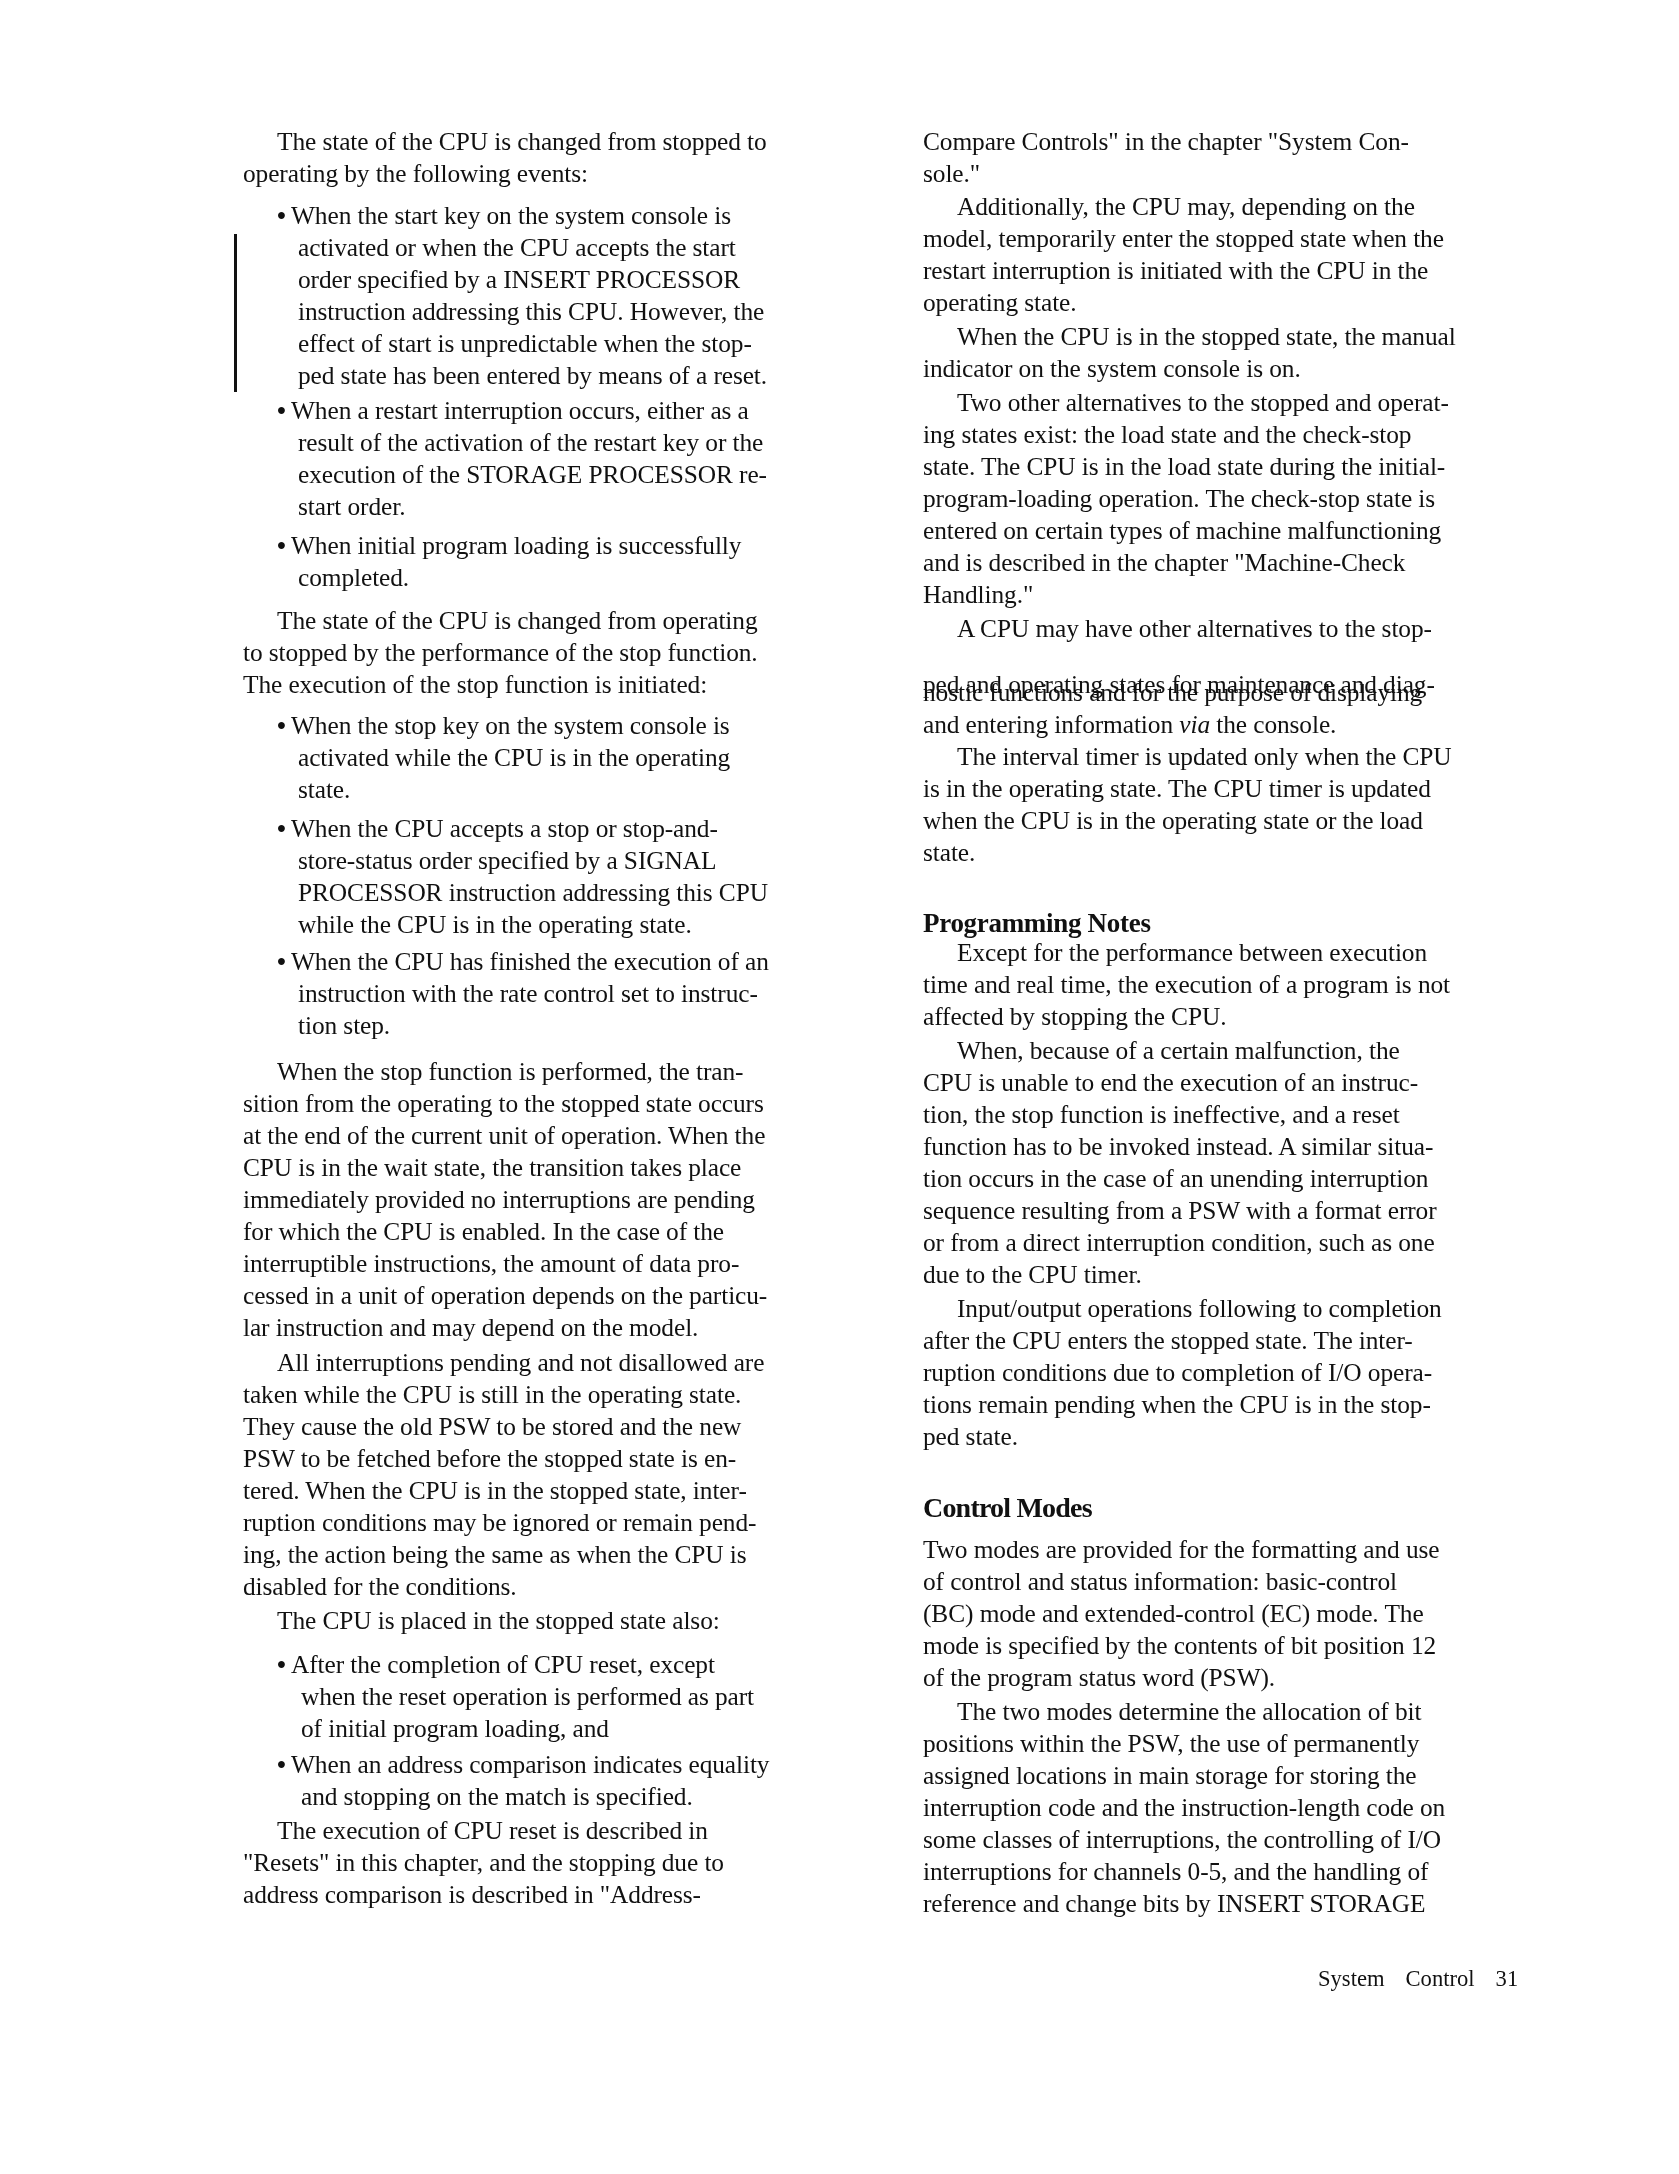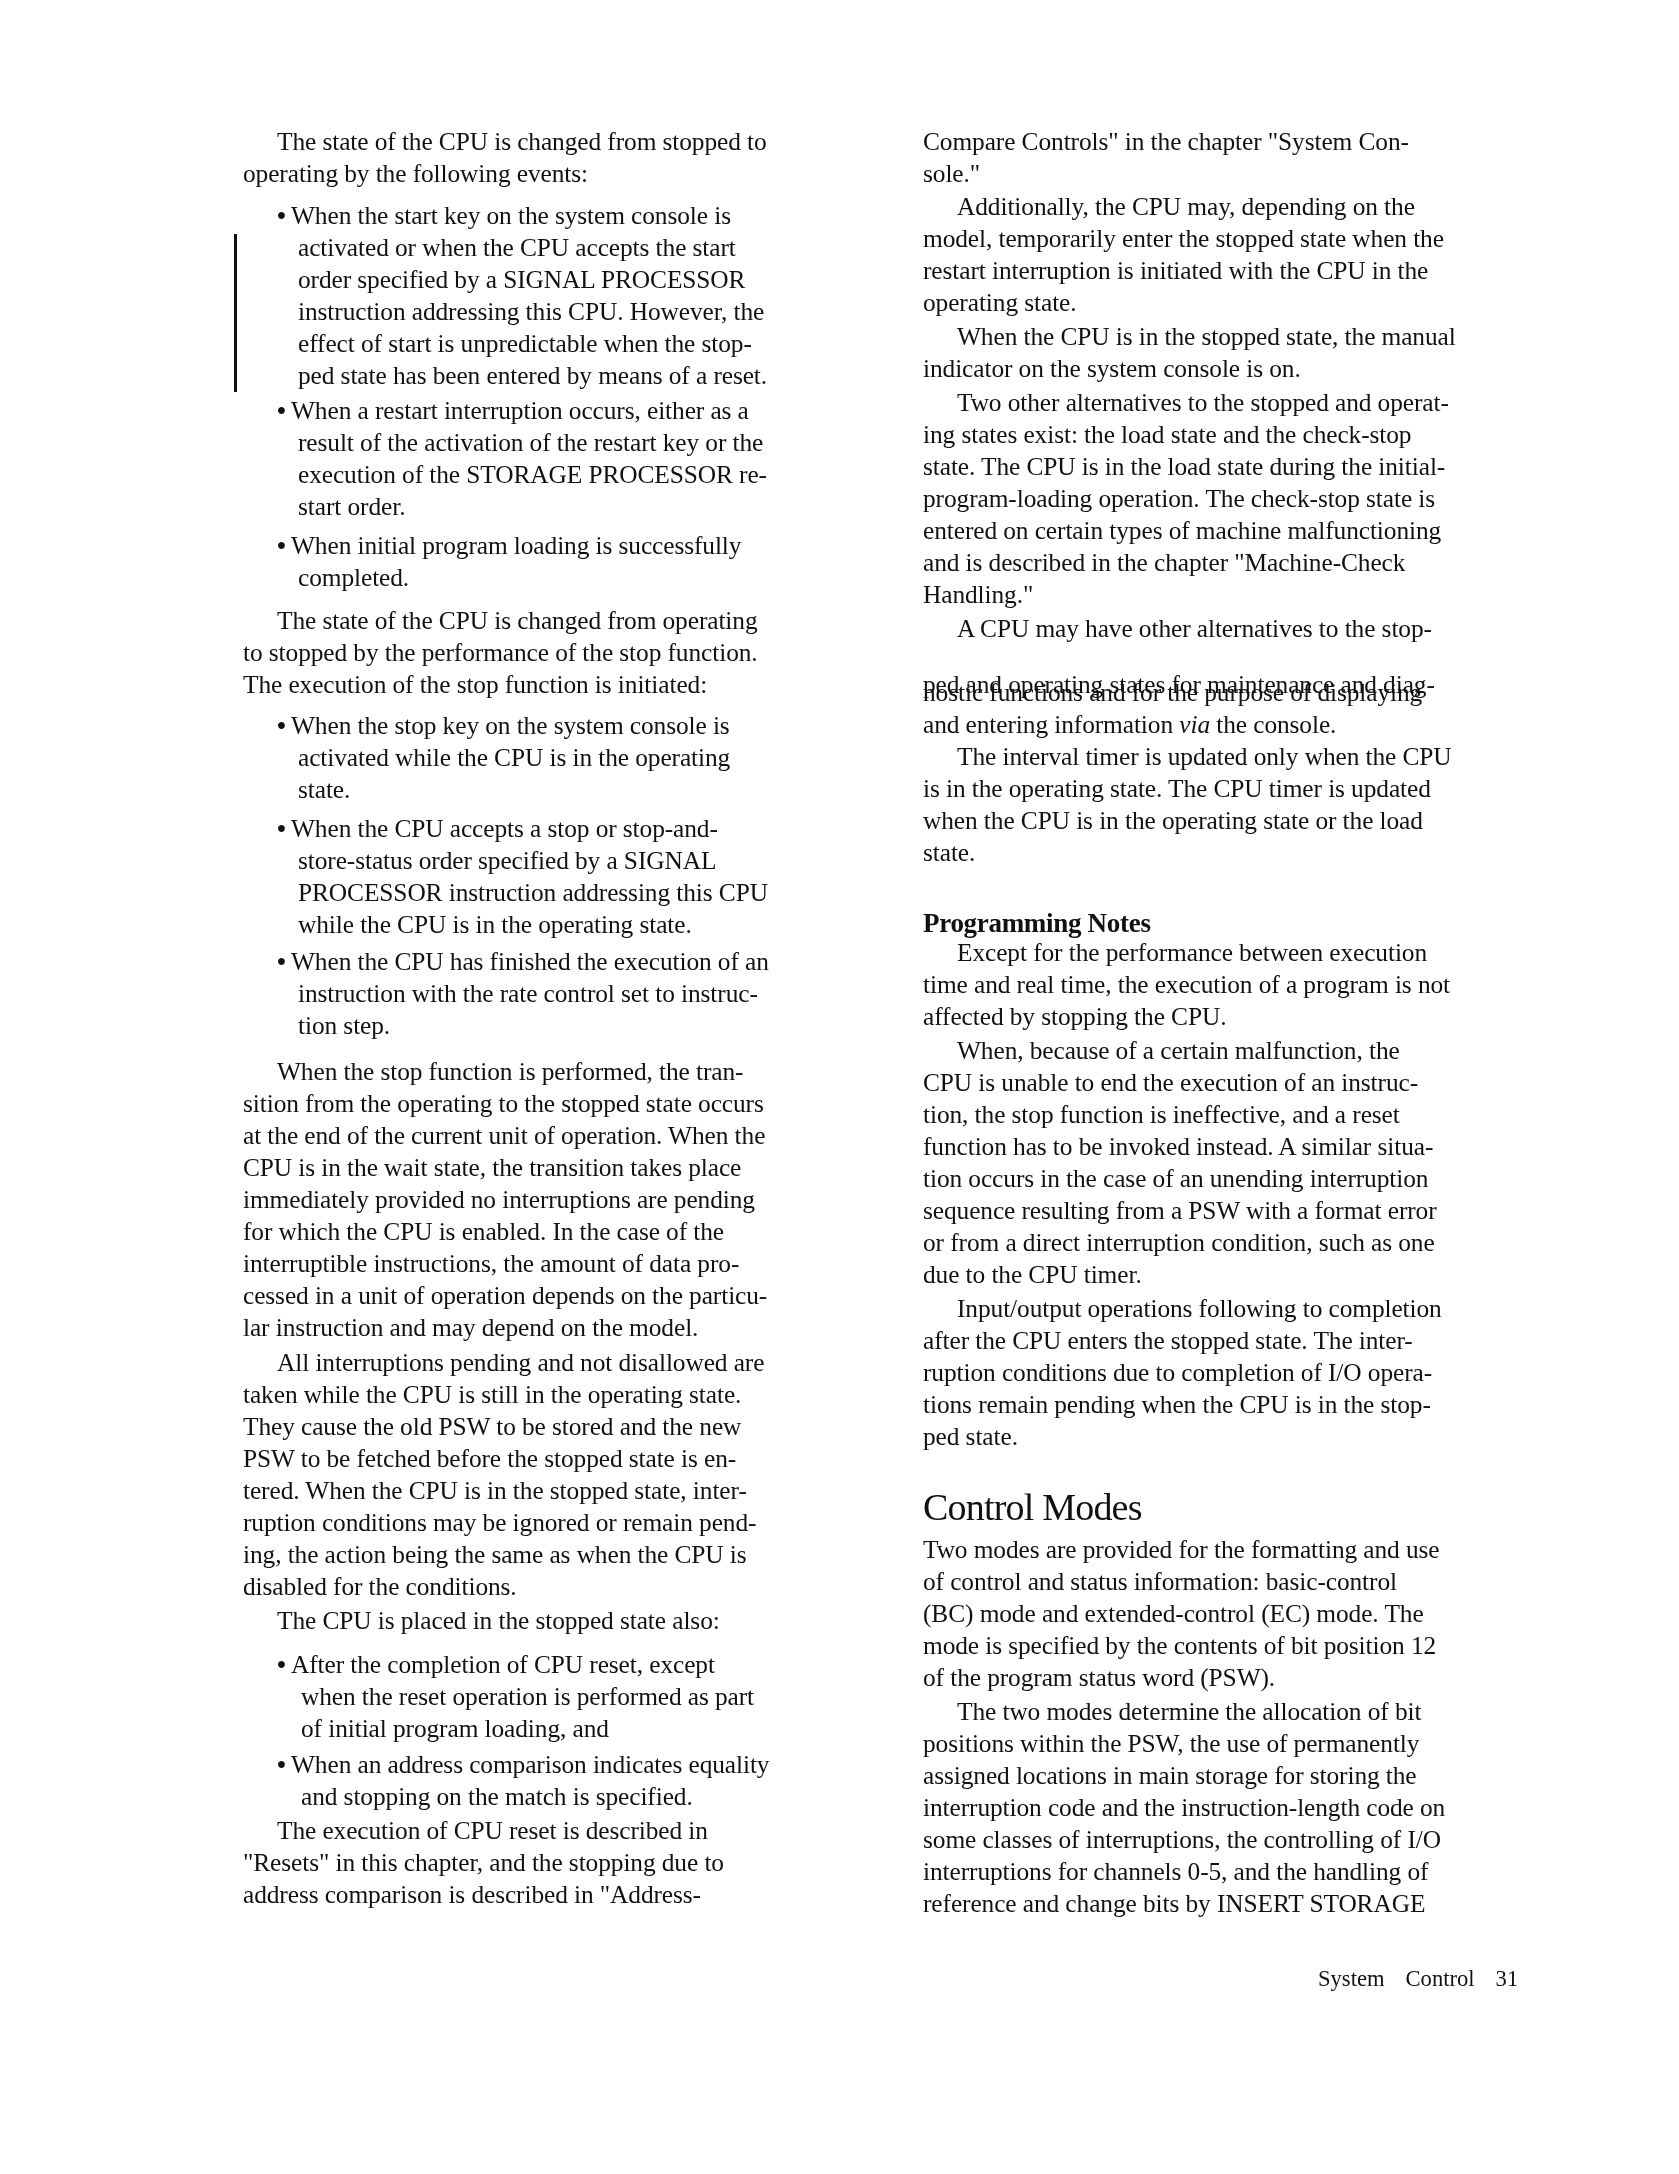--- a/index.html
+++ b/index.html
@@ -10,41 +10,41 @@
   .col-left { left: 243px; width: 603px; }
   .col-right { left: 923px; width: 612px; }
   .ln { position: absolute; left: 0; white-space: nowrap; font-size: 25.4px;
         line-height: 32px; letter-spacing: -0.1px; }
   .ind { padding-left: 34px; }
   .bul { padding-left: 34px; }
   .bul .dot { display: inline-block; width: 14px; font-weight: bold; }
   .cont { padding-left: 55px; }
   .cont2 { padding-left: 58px; }
   .subhead { font-weight: bold; font-size: 27px; letter-spacing: -0.3px; }
-  .head { font-weight: normal; font-size: 38px; line-height: 43px; letter-spacing: -0.8px; }
+  .head { font-weight: bold; font-size: 28px; line-height: 43px; letter-spacing: -0.8px; }
   .it { font-style: italic; }
   .revbar { position: absolute; left: 234px; top: 234px; width: 2.8px; height: 158px; background: #111; }
   .footer { position: absolute; left: 1318px; top: 1966px; font-size: 22.6px; white-space: nowrap; }
   .footer span { margin-right: 21px; }
   .footer span:last-child { margin-right: 0; }
 </style>
 </head>
 <body>
 
 <div class="page">
   <div class="revbar"></div>
 
   <div class="col col-left">
 
     <div class="ln ind" style="top:125px">The state of the CPU is changed from stopped to</div>
     <div class="ln" style="top:157px">operating by the following events:</div>
 
     <div class="ln bul" style="top:199px"><span class="dot">•</span><span>When the start key on the system console is</span></div>
     <div class="ln cont" style="top:231px">activated or when the CPU accepts the start</div>
-    <div class="ln cont" style="top:263px">order specified by a SIGNAL PROCESSOR</div>
+    <div class="ln cont" style="top:263px">order specified by a INSERT PROCESSOR</div>
     <div class="ln cont" style="top:295px">instruction addressing this CPU.  However, the</div>
     <div class="ln cont" style="top:327px">effect of start is unpredictable when the stop-</div>
     <div class="ln cont" style="top:359px">ped state has been entered by means of a reset.</div>
 
     <div class="ln bul" style="top:394px"><span class="dot">•</span><span>When a restart interruption occurs, either as a</span></div>
     <div class="ln cont" style="top:426px">result of the activation of the restart key or the</div>
     <div class="ln cont" style="top:458px">execution of the STORAGE PROCESSOR re-</div>
     <div class="ln cont" style="top:490px">start order.</div>
 
     <div class="ln bul" style="top:529px"><span class="dot">•</span><span>When initial program loading is successfully</span></div>

